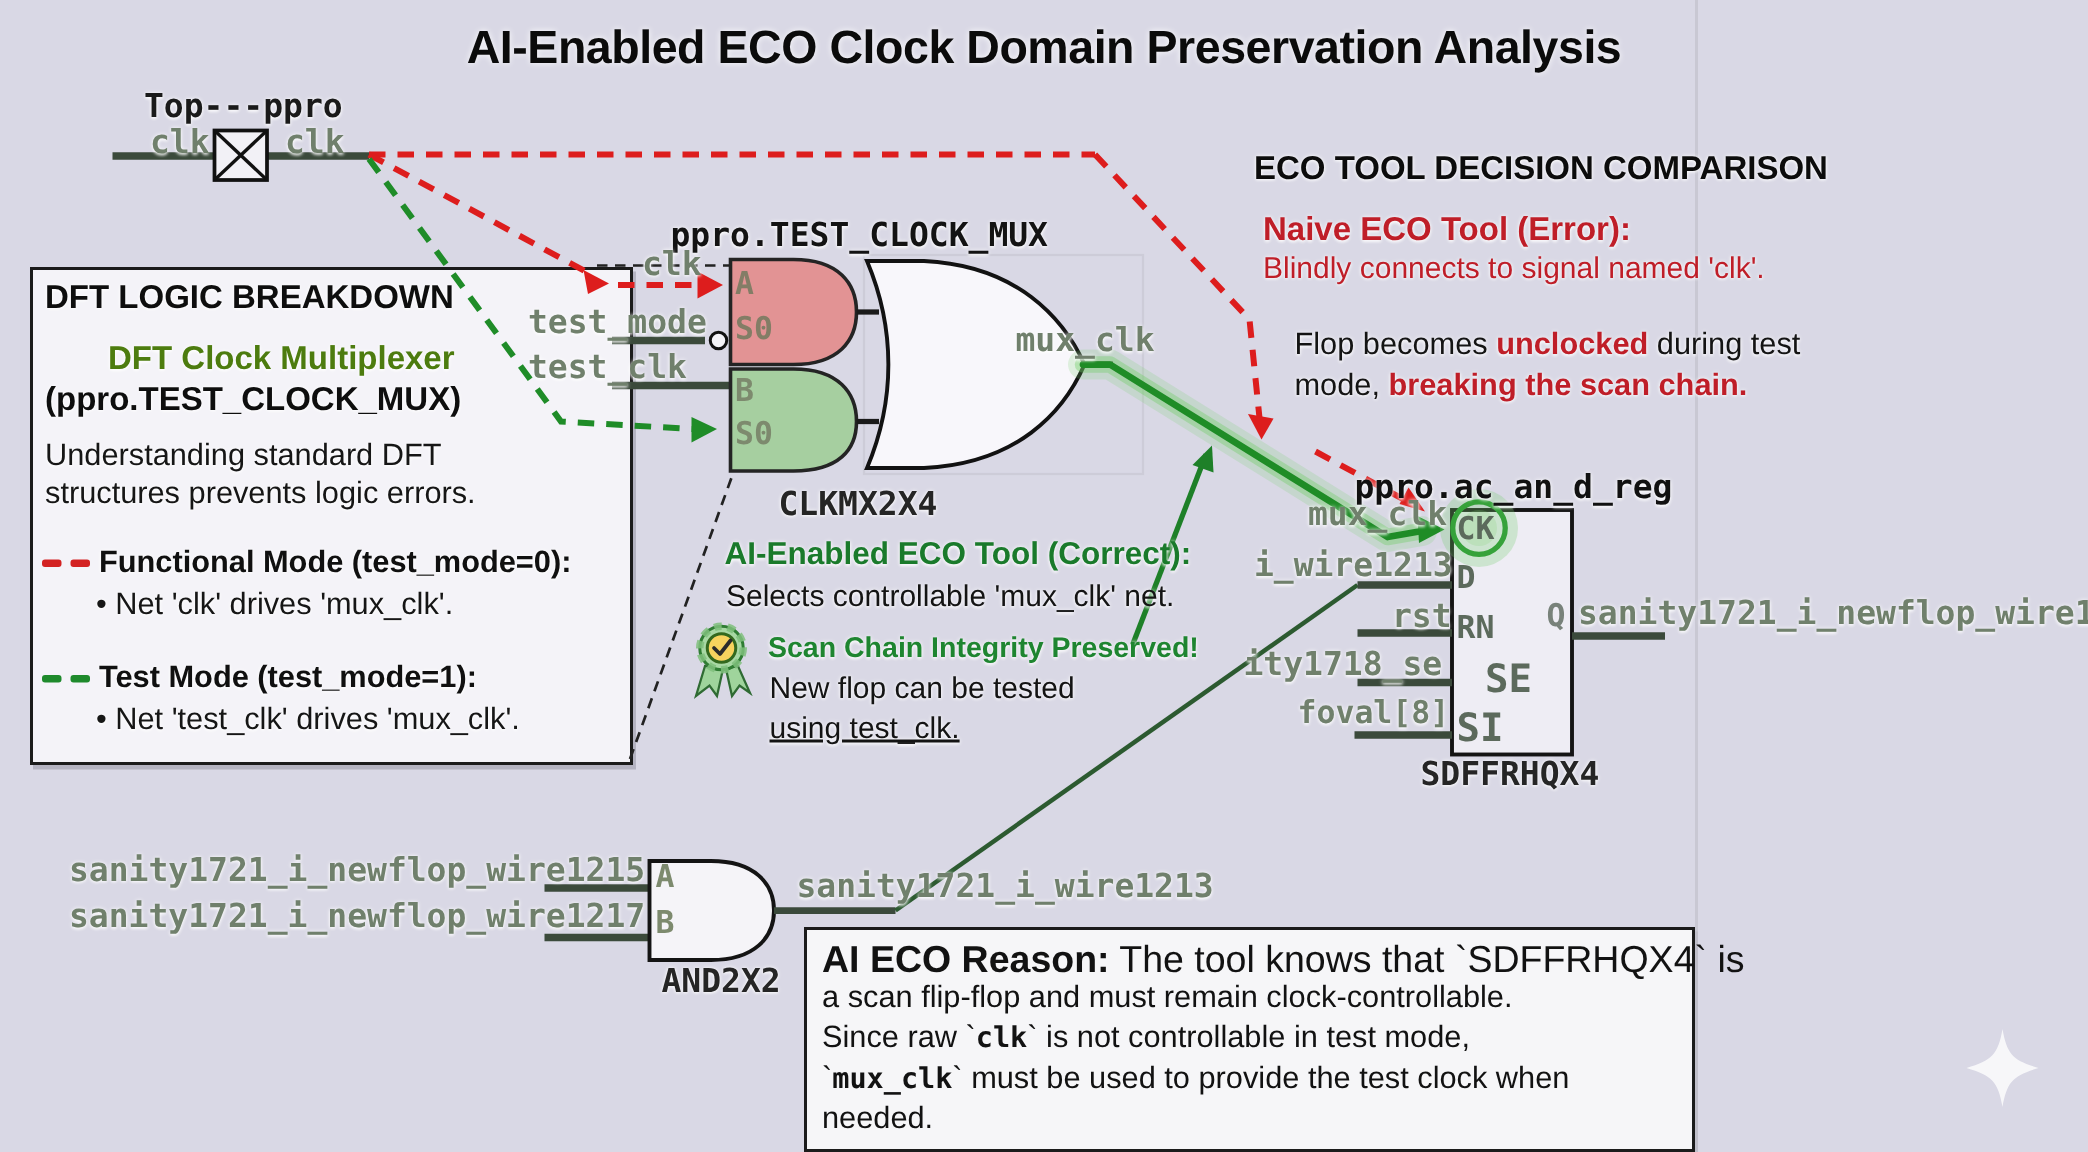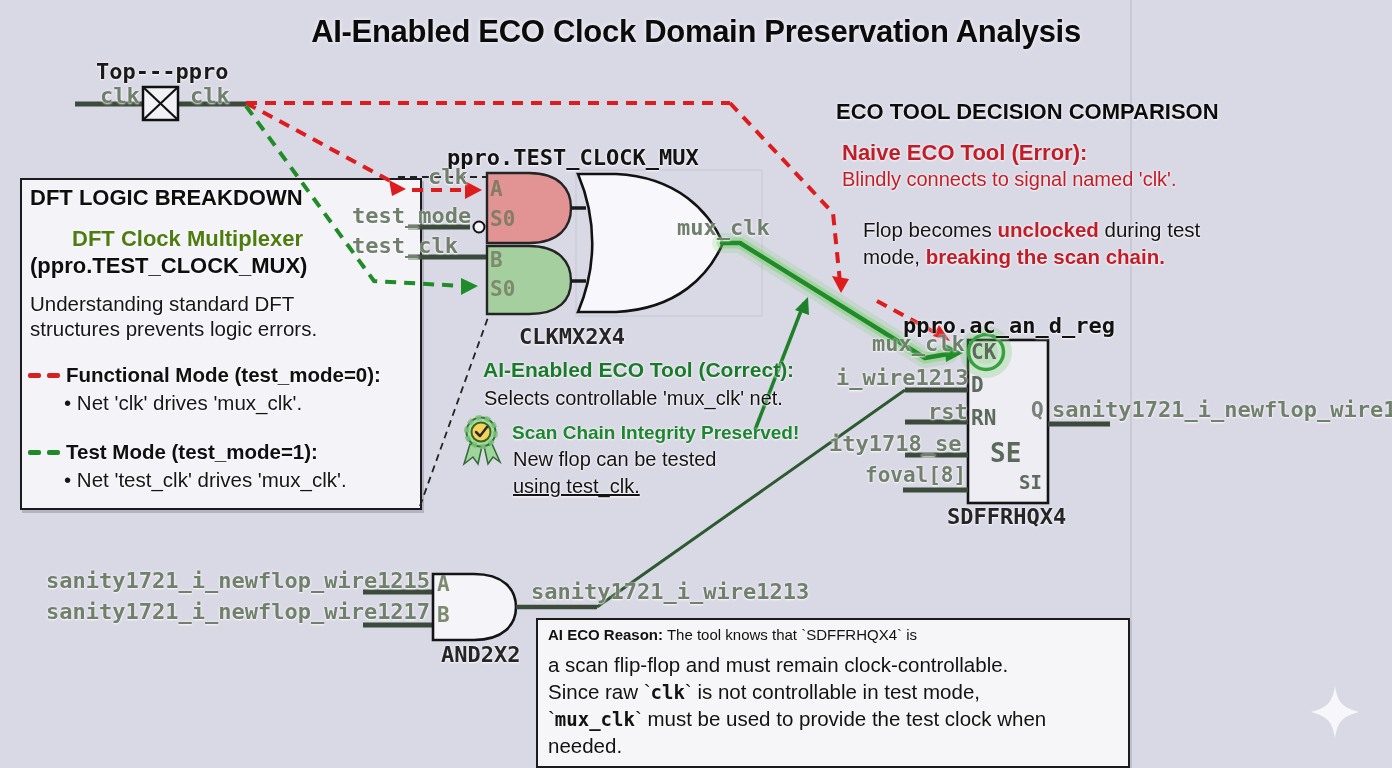--- a/index.html
+++ b/index.html
@@ -143,21 +143,21 @@
     <div class="abs mono halo" style="left:903px;top:314px;font-size:22px;color:#111;">ppro.ac_an_d_reg</div>
     <div class="abs mono halo sage" style="left:872px;top:332px;font-size:22px;">mux_clk</div>
     <div class="abs mono" style="left:971px;top:341px;font-size:21px;color:#5c6a5c;">CK</div>
     <div class="abs mono halo sage" style="left:836px;top:366px;font-size:22px;">i_wire1213</div>
     <div class="abs mono" style="left:971px;top:374px;font-size:21px;color:#5c6a5c;">D</div>
     <div class="abs mono halo sage" style="left:928px;top:400px;font-size:22px;">rst</div>
     <div class="abs mono" style="left:971px;top:407px;font-size:21px;color:#5c6a5c;">RN</div>
     <div class="abs mono halo sage" style="left:829px;top:432px;font-size:22px;">ity1718_se</div>
     <div class="abs mono" style="left:990px;top:440px;font-size:26px;color:#5c6a5c;">SE</div>
     <div class="abs mono halo sage" style="left:865px;top:464px;font-size:21px;">foval[8]</div>
-    <div class="abs mono" style="left:971px;top:473px;font-size:19px;color:#5c6a5c;padding-left:48px;">SI</div>
+    <div class="abs mono" style="left:971px;top:473px;font-size:26px;color:#5c6a5c;">SI</div>
     <div class="abs mono" style="left:1031px;top:399px;font-size:21px;color:#78827a;">Q</div>
     <div class="abs mono halo sage" style="left:1052px;top:398px;font-size:22px;">sanity1721_i_newflop_wire1</div>
     <div class="abs mono halo" style="left:947px;top:505px;font-size:22px;color:#252525;">SDFFRHQX4</div>
 
     <div class="abs mono halo sage" style="left:46px;top:569px;font-size:22px;text-align:center;">sanity1721_i_newflop_wire1215</div>
     <div class="abs mono halo sage" style="left:46px;top:600px;font-size:22px;">sanity1721_i_newflop_wire1217</div>
     <div class="abs mono" style="left:437px;top:573px;font-size:21px;color:#7d8a6e;">A</div>
     <div class="abs mono" style="left:437px;top:604px;font-size:21px;color:#7d8a6e;">B</div>
     <div class="abs mono halo" style="left:441px;top:643px;font-size:22px;color:#252525;">AND2X2</div>
     <div class="abs mono halo sage" style="left:531px;top:580px;font-size:22px;">sanity1721_i_wire1213</div>
@@ -193,19 +193,19 @@
       <polygon points="24,34 28,52 33,45 40,50 32,32" fill="#9fd49c" stroke="#2f6b33" stroke-width="1.5"></polygon>
       <circle cx="21" cy="20" r="14.5" fill="#a8d8a4" stroke="#2f7d33" stroke-width="2"></circle>
       <circle cx="21" cy="20" r="14.5" fill="none" stroke="#7fbf7c" stroke-width="5" stroke-dasharray="5 4" opacity=".85"></circle>
       <circle cx="21" cy="20" r="9.5" fill="#f7d35e" stroke="#33691e" stroke-width="2"></circle>
       <polyline points="16,20 20,24 27,15" fill="none" stroke="#2b2b2b" stroke-width="2.5" stroke-linecap="round" stroke-linejoin="round"></polyline>
     </svg>
     <div class="abs halo" style="left:512px;top:423px;font-size:19px;font-weight:bold;color:#1e8530;">Scan Chain Integrity Preserved!</div>
     <div class="abs halo" style="left:513px;top:449px;font-size:20px;color:#141414;text-align:center;">New flop can be tested</div>
     <div class="abs halo" style="left:513px;top:476px;font-size:20px;color:#141414;text-decoration:underline;">using test_clk.</div>
 
-    <div class="abs" style="left:548px;top:627px;font-size:15px;color:#121212;"><span style="font-weight:bold;">AI ECO Reason:</span><span> The tool knows that `SDFFRHQX4` is</span></div>
+    <div class="abs" style="left:548px;top:627px;font-size:25px;color:#121212;"><span style="font-weight:bold;">AI ECO Reason:</span><span> The tool knows that `SDFFRHQX4` is</span></div>
     <div class="abs" style="left:548px;top:654px;font-size:20.5px;color:#121212;">a scan flip-flop and must remain clock-controllable.</div>
     <div class="abs" style="left:548px;top:681px;font-size:20.5px;color:#121212;"><span>Since raw `</span><span class="codechip">clk</span><span>` is not controllable in test mode,</span></div>
     <div class="abs" style="left:548px;top:708px;font-size:20.5px;color:#121212;"><span>`</span><span class="codechip">mux_clk</span><span>` must be used to provide the test clock when</span></div>
     <div class="abs" style="left:548px;top:735px;font-size:20.5px;color:#121212;">needed.</div>
   </div>
 </div>
 
 </body></html>

